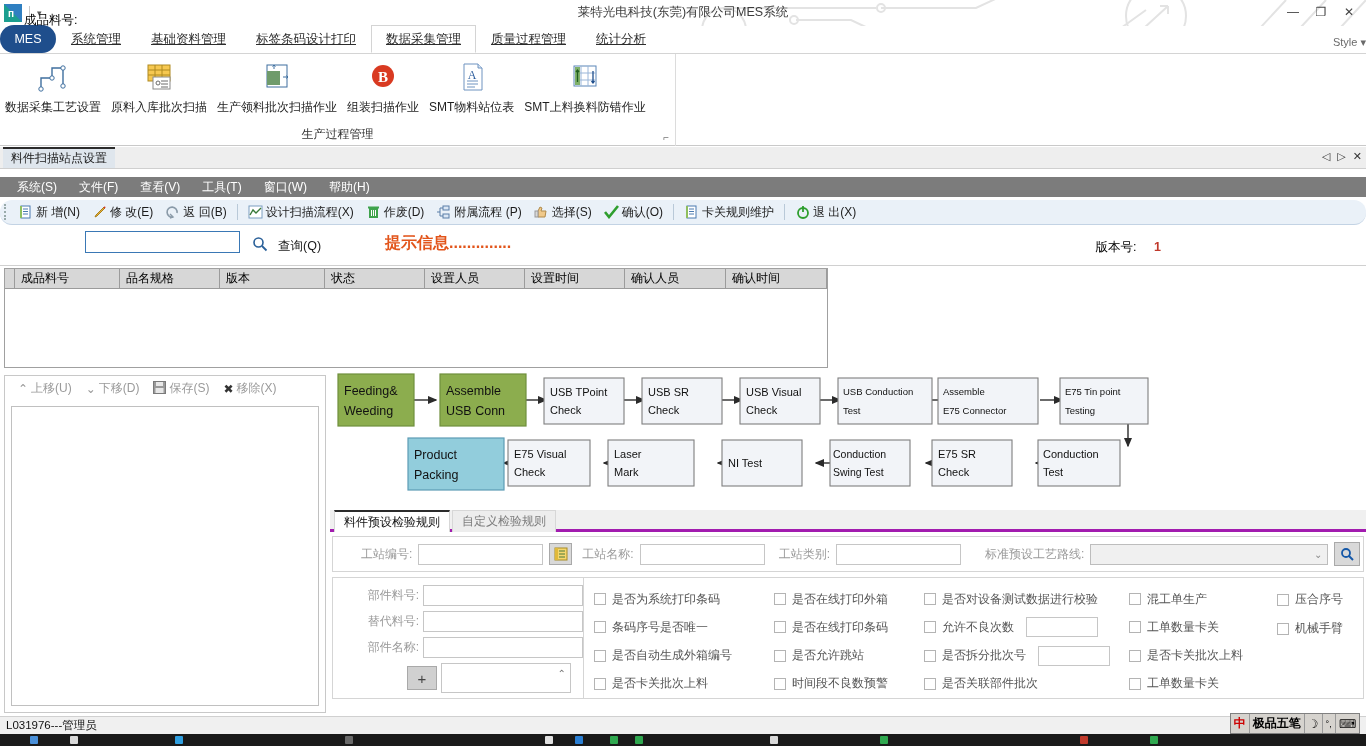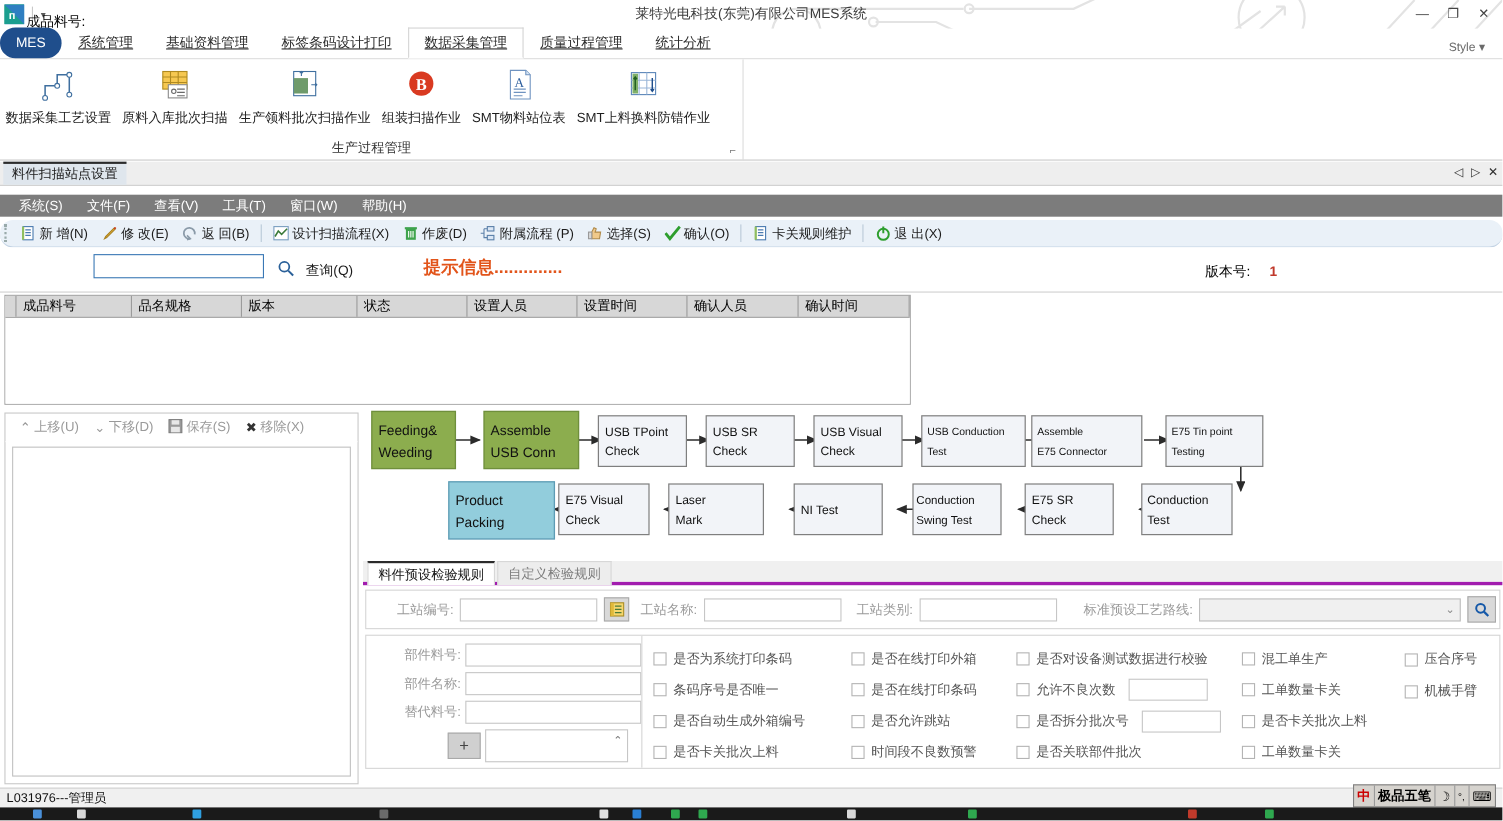--- a/index.html
+++ b/index.html
@@ -56,21 +56,21 @@
     height:28px; display:flex; align-items:center; padding:0 14px;
     font-size:12.5px; color:#2c2c2c; border:1px solid transparent;
     border-bottom:none;
     text-decoration:underline;
   }
   .rtab.active {
     background:#fff; border:1px solid #d4d4d4; border-bottom:1px solid #fff;
     position:relative; z-index:3;
   }
   .style-menu {
-    position:absolute; right:16px; bottom:4px; font-size:11px; color:#6a6a6a;
+    position:absolute; right:0; bottom:4px; font-size:11px; color:#6a6a6a;
   }
 
   
   .ribbon {
     position:absolute; left:0; top:54px; width:1366px; height:92px;
     background:#fff; border-bottom:1px solid #c9c9c9;
   }
   .ribbon-group {
     position:absolute; left:0; top:0; width:676px; height:92px;
     border-right:1px solid #dcdcdc;
@@ -709,25 +709,25 @@
       </span>
     </div>
 
     <div class="formarea">
       <div class="fcol-left">
         <div class="frow">
           <span class="fl">部件料号:</span>
           <input class="fi" style="width: 160px;" value="">
         </div>
         <div class="frow">
+          <span class="fl">替代料号:</span>
+          <input class="fi" style="width: 160px;" value="">
+        </div>
+        <div class="frow">
           <span class="fl">部件名称:</span>
-          <input class="fi" style="width: 160px;" value="">
-        </div>
-        <div class="frow">
-          <span class="fl">替代料号:</span>
           <input class="fi" style="width: 160px;" value="">
         </div>
         <div class="frow" style="padding-left:66px">
           <span class="plus-btn">+</span>
           <div class="spin-box">
             <span class="spin-up">⌃</span>
           </div>
         </div>
       </div>
 

